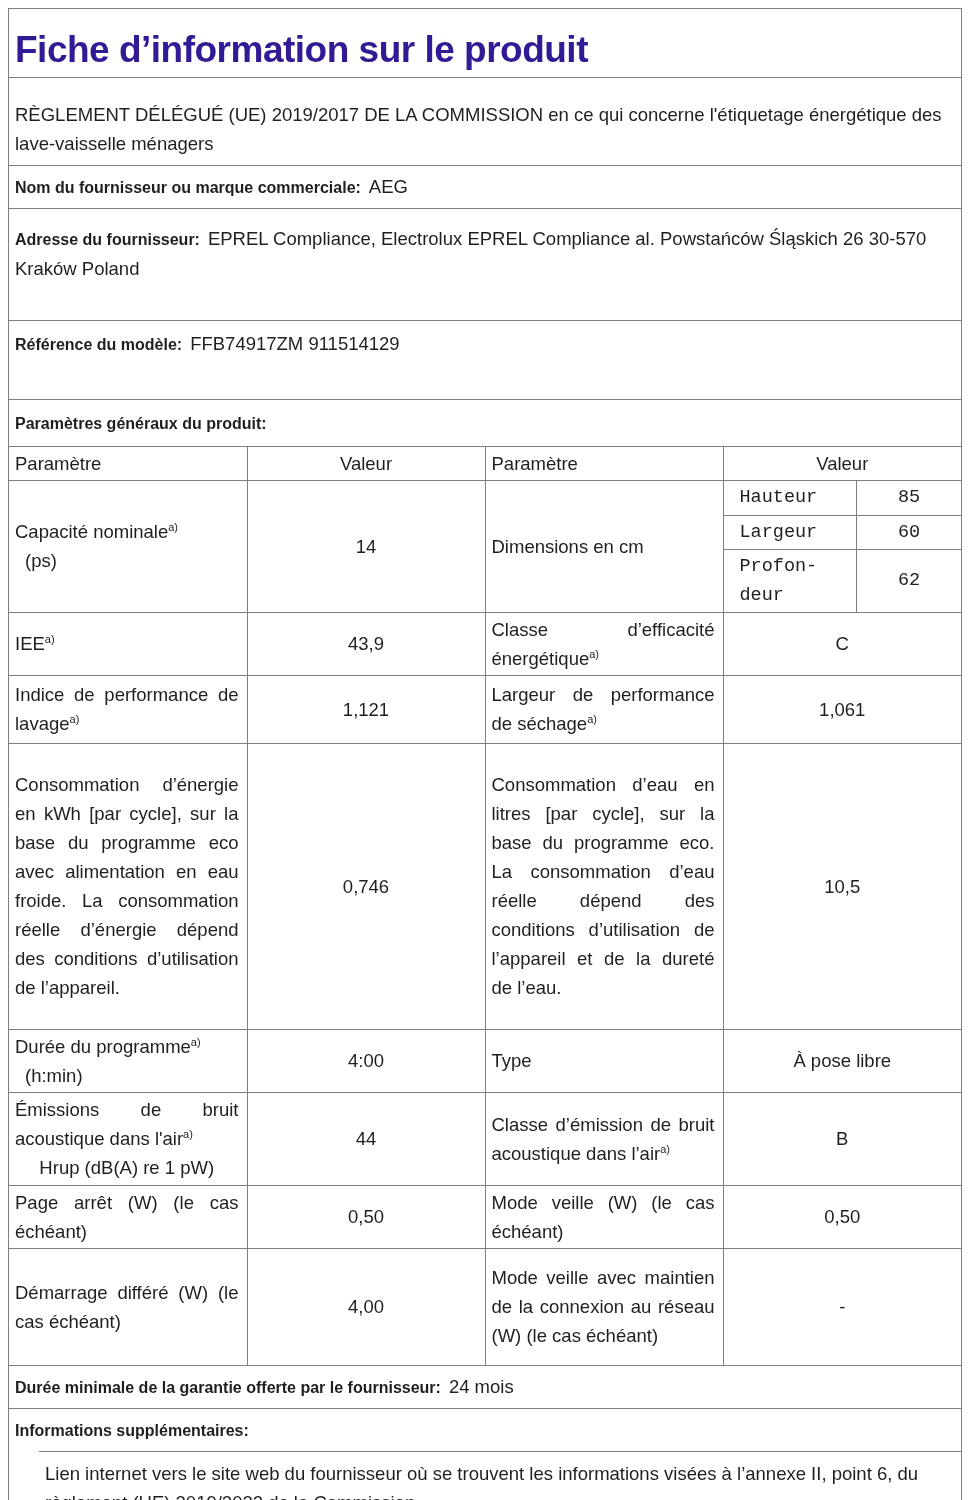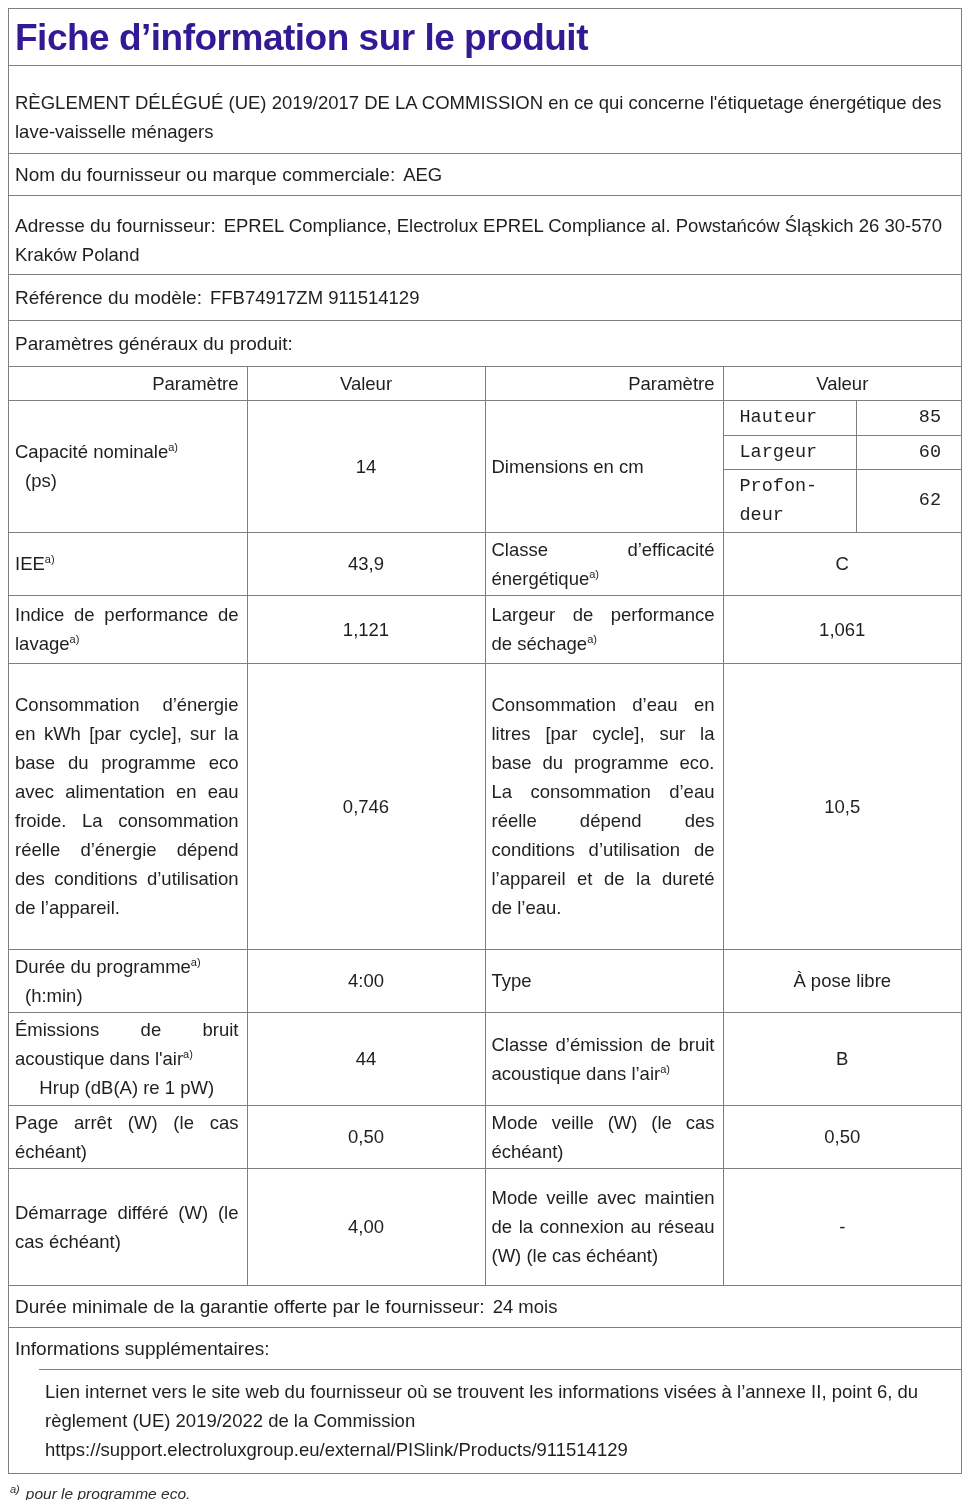--- a/index.html
+++ b/index.html
@@ -13,51 +13,51 @@
   }
   .sheet {
     margin: 8px 8px 0 8px;
     border: 1px solid #7f7f7f;
     background: #fff;
   }
   .sec { border-top: 1px solid #7f7f7f; padding: 6px 14px 6px 6px; font-size: 18.5px; line-height: 29px; }
   .sec-title { border-top: none; padding: 4px 10px 2px 6px; }
   .doc-title {
     font-size: 37px; line-height: 50px; font-weight: bold;
-    color: #321a96; letter-spacing: -0.5px;
+    color: #321a96; letter-spacing: -0.5px; margin-top: 12px;
   }
   .regulation { padding-top: 22px; padding-bottom: 7px; }
-  .lbl { font-weight: normal; font-size: 19px; }
+  .lbl { font-weight: bold; font-size: 16px; }
   .val { margin-left: 8px; }
   .sec-adresse { padding-top: 15px; padding-bottom: 5px; }
-  .sec-ref, .sec-paramgen { padding-top: 8px; padding-bottom: 8px; }
+  .sec-ref, .sec-paramgen { padding-top: 8px; padding-bottom: 8px; margin-top: 32px; }
 
   table.params {
     width: 100%; border-collapse: collapse; table-layout: fixed;
     border-top: 1px solid #7f7f7f;
     font-size: 18.5px; line-height: 29px;
   }
   table.params col { width: 25%; }
   table.params td, table.params th { border-right: 1px solid #7f7f7f; border-bottom: 1px solid #7f7f7f; vertical-align: middle; }
   table.params td:last-child, table.params th:last-child { border-right: none; }
   table.params tr.last td { border-bottom: none; }
-  th.th-param { font-weight: normal; text-align: right; padding: 2px 8px 2px 6px; }
+  th.th-param { font-weight: normal; text-align: left; padding: 2px 8px 2px 6px; }
   th.th-value { font-weight: normal; text-align: center; padding: 2px 8px; }
   td.plabel { text-align: justify; padding: 2px 8px 2px 6px; }
   td.pvalue { text-align: center; padding: 2px 8px; }
   .after-line { display: block; padding-left: 10px; }
   .after-line.center { padding-left: 0; text-align: center; }
   sup.fn { font-size: 11px; line-height: 0; }
 
   td.dims-cell { padding: 0; vertical-align: top; }
   table.dims { width: 100%; border-collapse: collapse; table-layout: fixed; }
   table.dims td { border: none; border-bottom: 1px solid #7f7f7f; font-family: Liberation Mono, monospace; }
   table.dims tr:last-child td { border-bottom: none; }
   table.dims td.dlabel { width: 56%; border-right: 1px solid #7f7f7f; padding: 2px 4px 2px 16px; text-align: left; white-space: pre-line; }
-  table.dims td.dvalue { width: 44%; text-align: right; padding: 2px 20px; }
+  table.dims td.dvalue { width: 44%; text-align: center; padding: 2px 20px; }
 
   .sec-link { padding-top: 7px; padding-bottom: 9px; overflow-wrap: anywhere; margin-left: 30px; }
   .footnote { margin: 9px 0 0 10px; font-size: 15.5px; color: #2e2e2e; font-style: italic; }
   .footnote sup { font-size: 11px; }
   .footnote .fn-text { margin-left: 6px; }
   .page-number { margin: 14px 16px 0 0; text-align: right; font-size: 14.5px; color: #7a7a7a; }
 </style>
 </head>
 <body>
 

